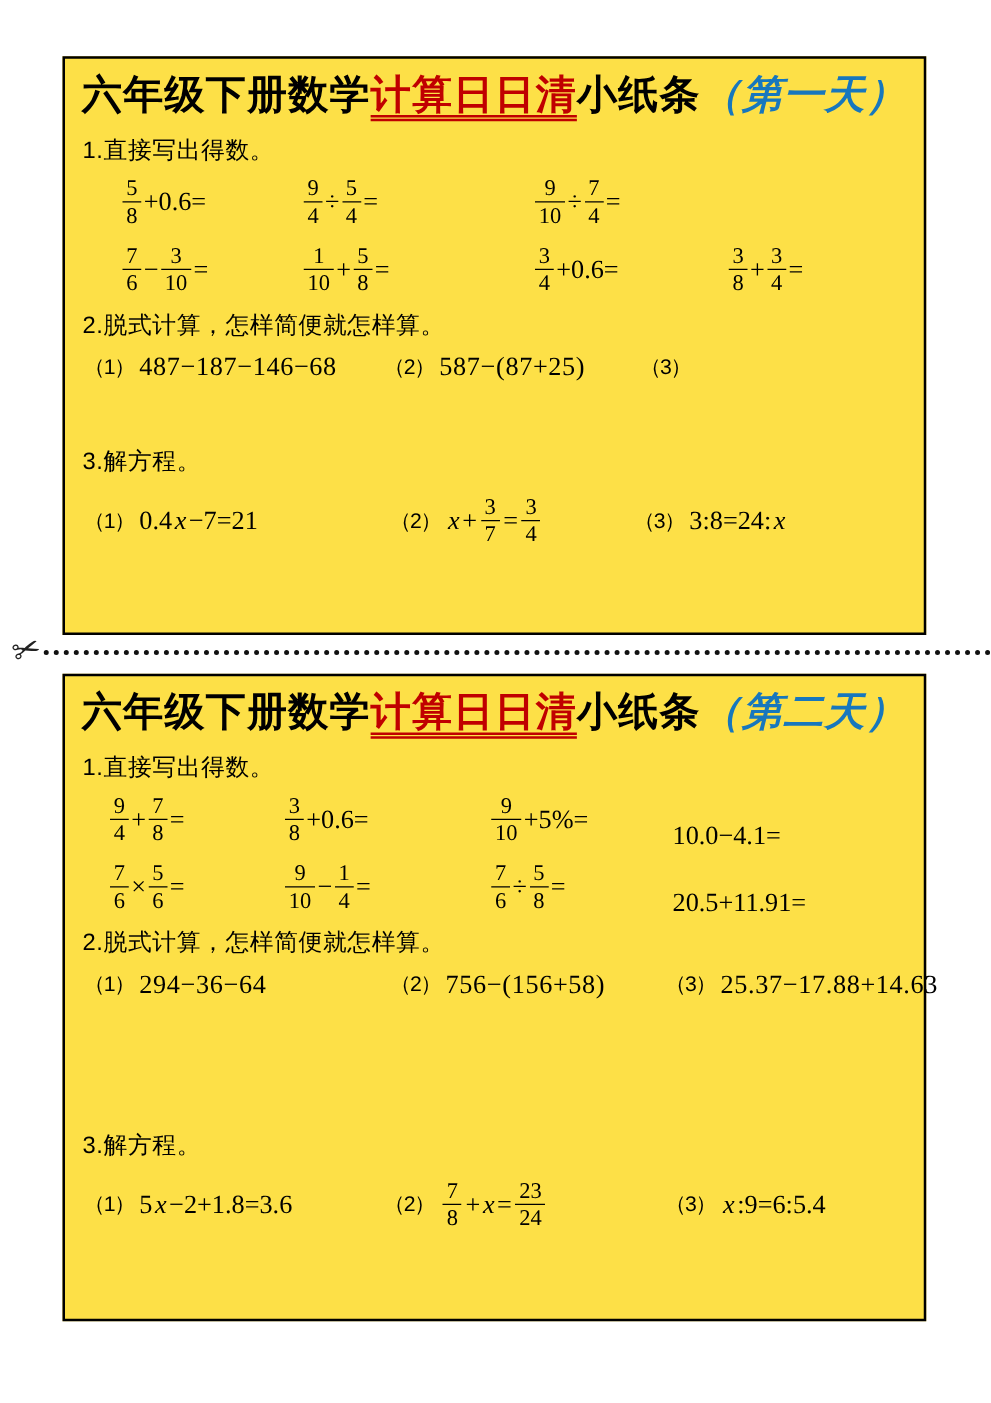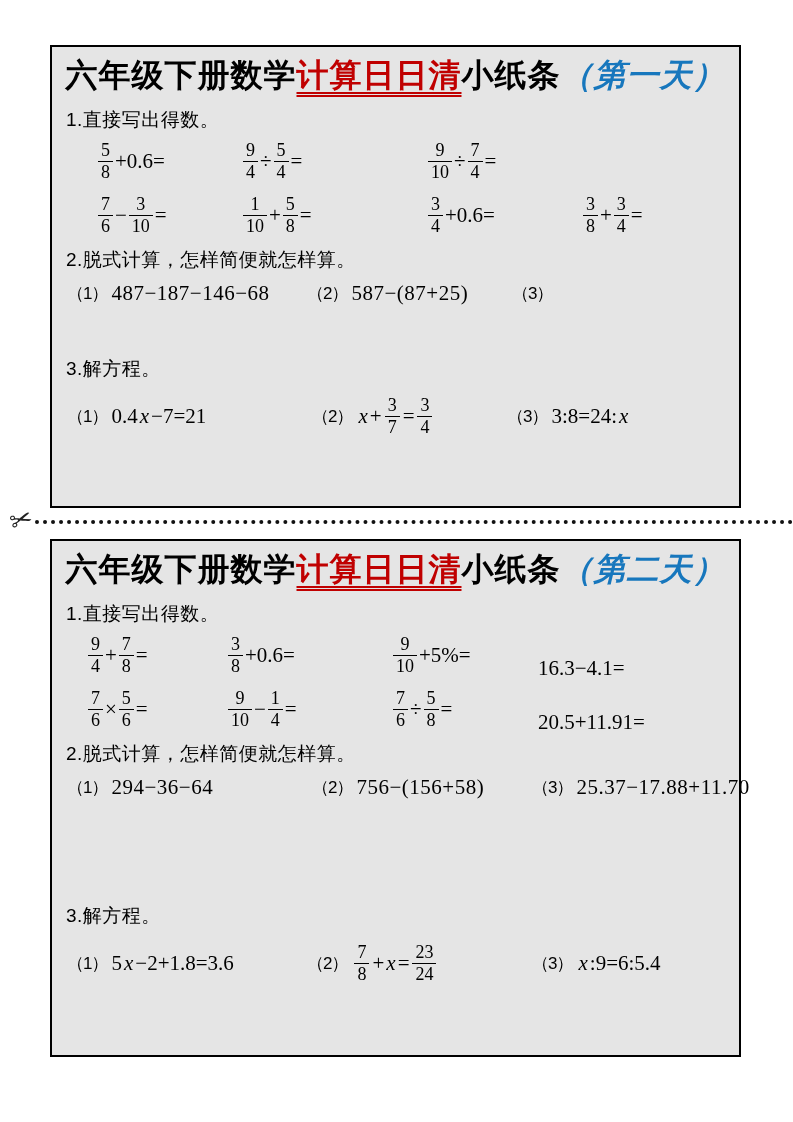--- a/index.html
+++ b/index.html
@@ -1,17 +1,17 @@
 <!DOCTYPE html>
 <html><head>
 <meta charset="utf-8">
 <style>
   html,body{margin:0;padding:0;background:#fff;}
   body{width:793px;height:1122px;position:relative;font-family:"Liberation Sans",sans-serif;color:#000;}
-  .sheet{position:absolute;left:50px;width:691px;border:2px solid #000;background:#e5e5e5;box-sizing:border-box;}
+  .sheet{position:absolute;left:50px;width:691px;border:2px solid #000;background:#fde047;box-sizing:border-box;}
   #sheet1{top:45px;height:463px;}
   #sheet2{top:539px;height:518px;}
   .title{ text-align:center;margin-top:9px;font-size:32px;font-weight:bold;line-height:1.2;letter-spacing:1px;white-space:nowrap;}
   .title .hl{color:#c00000;text-decoration-line:underline;text-decoration-style:double;text-decoration-color:#c00000;text-decoration-thickness:2px;text-underline-offset:6px;}
   .title .day{color:#1777bd;font-style:italic;font-weight:bold;}
   .qlabel{font-size:19px;margin:13px 0 0 14px;letter-spacing:0.5px;}
   .qrow{display:grid;align-items:center;}
   .prob{display:flex;align-items:center;font-family:"Liberation Serif",serif;font-size:21px;height:52px;white-space:nowrap;}
   .prob.low{transform:translateY(13px);}
   #sheet1 .qrow.r1{grid-template-columns:145px 185px 155px auto;padding-left:45px;margin-top:2px;}
@@ -207,21 +207,21 @@
         <span>+0.6=</span>
       </div>
     <div class="prob">
         <span class="frac">
           <span class="num">9</span>
           <span class="den">10</span>
         </span>
         <span>+5%=</span>
       </div>
     <div class="prob low">
-        <span>16.3−4.1=</span>
+        <span>10.0−4.1=</span>
       </div>
   </div>
   <div class="qrow r1">
     <div class="prob">
         <span class="frac">
           <span class="num">7</span>
           <span class="den">6</span>
         </span>
         <span>×</span>
         <span class="frac">
@@ -264,21 +264,21 @@
     <div class="item">
         <span class="qnum">（1）</span>
         <span class="expr">294−36−64</span>
       </div>
     <div class="item">
         <span class="qnum">（2）</span>
         <span class="expr">756−(156+58)</span>
       </div>
     <div class="item">
         <span class="qnum">（3）</span>
-        <span class="expr">25.37−17.88+11.70</span>
+        <span class="expr">25.37−17.88+14.63</span>
       </div>
   </div>
 
   <div class="qlabel q3label">3.解方程。</div>
   <div class="itemrow q3row">
     <div class="item">
         <span class="qnum">（1）</span>
         <span class="mathline">
           <span>5</span>
           <span class="mvar">x</span>

